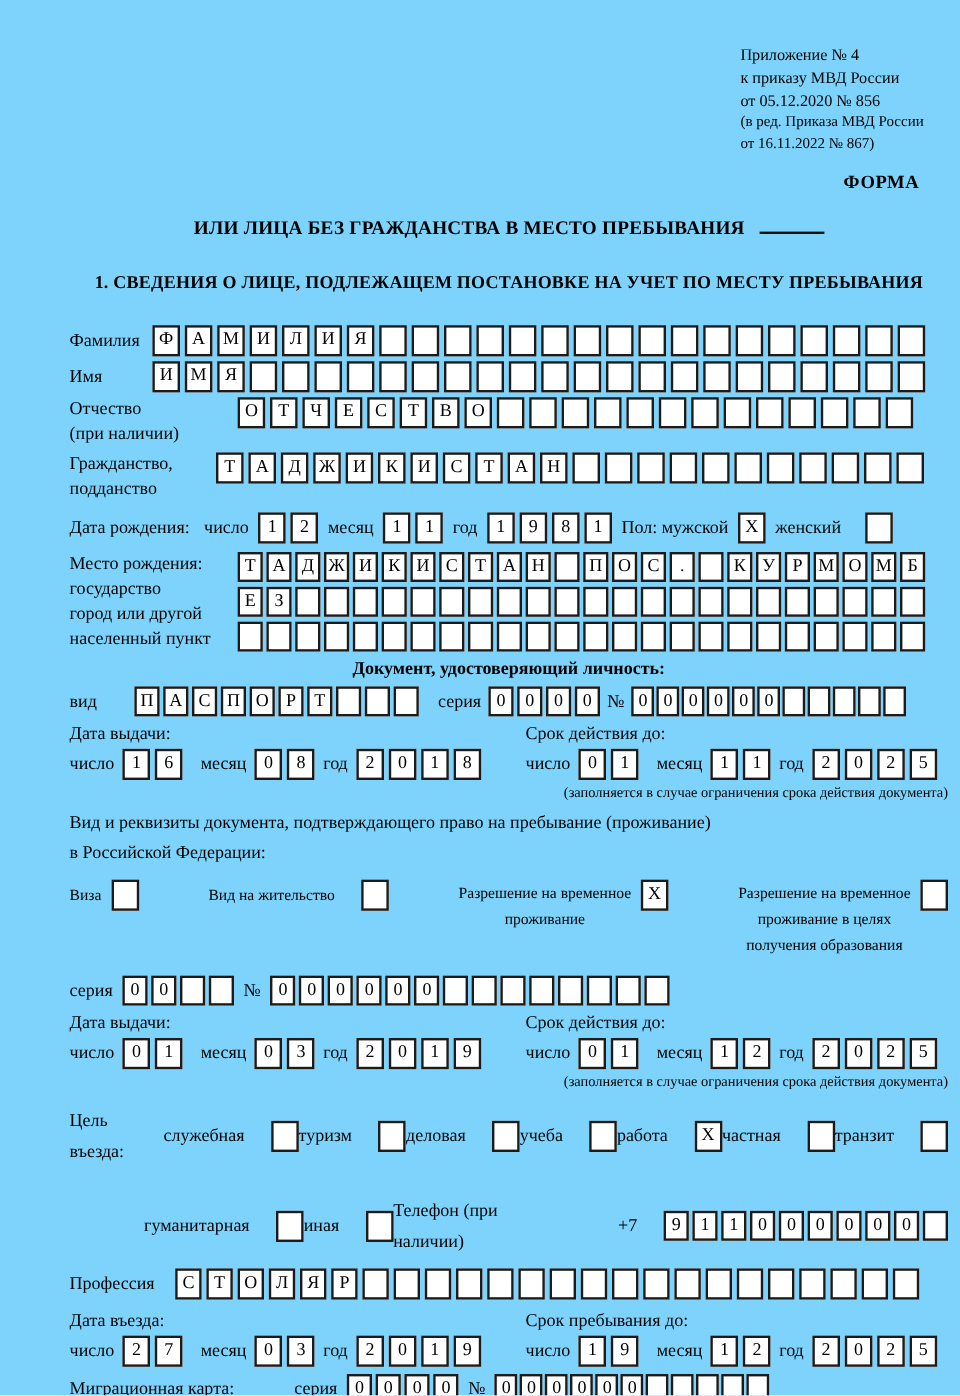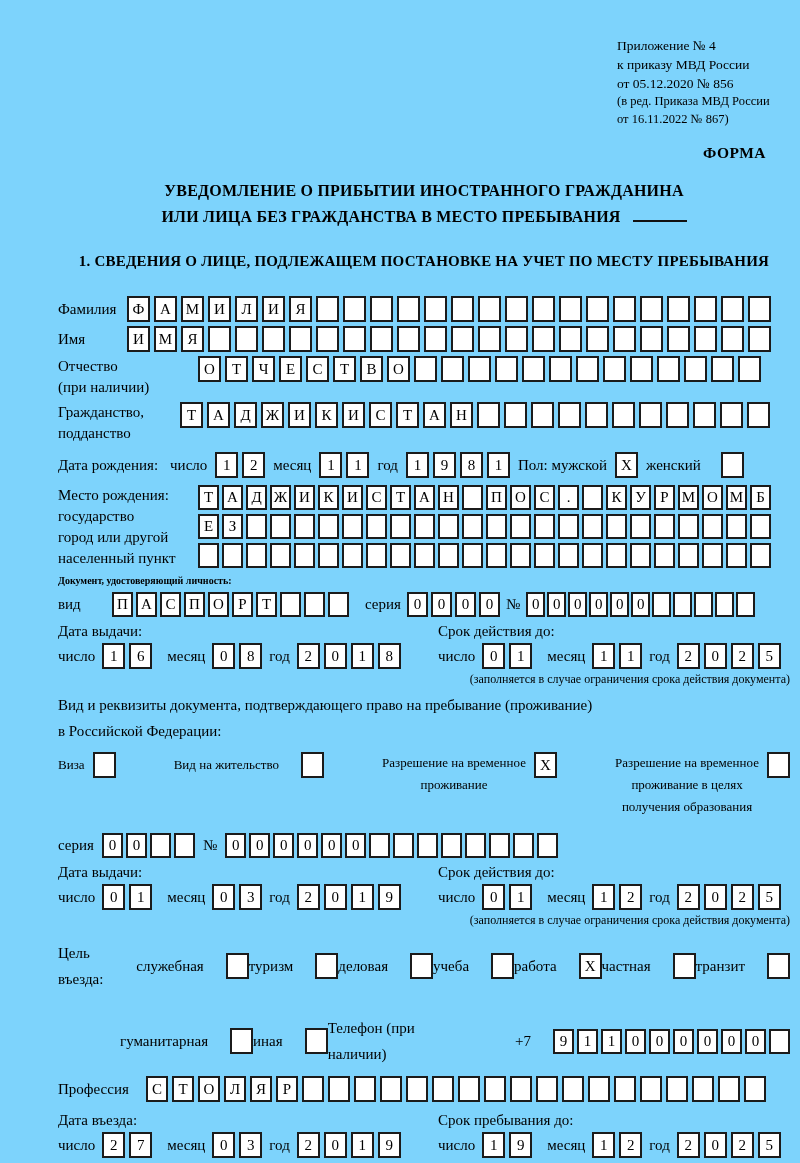--- a/index.html
+++ b/index.html
@@ -16,21 +16,21 @@
   .row{display:flex;align-items:flex-start;margin-top:4px}
   .lbl{font-size:15px;line-height:26px;flex:none}
   .lblblock{font-size:15px;line-height:21px;flex:none}
   .cells{display:inline-flex;gap:4px;flex:none}
   .cell{width:23px;height:26px;border:2px solid #1b1b1b;display:inline-flex;align-items:center;
     justify-content:center;font-size:15px;flex:none;background:#fff}
   .cells.sm{gap:3px}.cells.sm .cell{width:21px;height:25px}
   .cells.md{gap:4px}.cells.md .cell{width:22px}
   .cells.xs{gap:2px}.cells.xs .cell{width:19px;height:25px}
   .stack{display:flex;flex-direction:column;gap:4px}
-  .bold-center{font-weight:bold;font-size:10px;margin-top:6px}
+  .bold-center{font-weight:bold;font-size:15px;text-align:center;margin-top:6px}
   .dcols{display:flex;justify-content:space-between;margin-top:6px}
   .dcol{flex:none}
   .dhead{font-size:15px;text-align:left}
   .dline{display:flex;align-items:center;gap:7px;margin-top:3px}
   .note{font-size:12px;text-align:right;margin-top:3px}
   .intro{font-size:15px;line-height:1.7;margin-top:6px}
   .opts{display:flex;justify-content:space-between;align-items:flex-start;margin-top:8px}
   .opt{display:inline-flex;gap:8px;align-items:flex-start}
   .optlbl{font-size:13px;line-height:22px;text-align:center}
   .pair{display:inline-flex;gap:22px;align-items:center}
@@ -46,21 +46,20 @@
     <div>Приложение № 4</div>
     <div>к приказу МВД России</div>
     <div>от 05.12.2020 № 856</div>
     <div class="small">(в ред. Приказа МВД России</div>
     <div class="small">от 16.11.2022 № 867)</div>
   </div>
 
   <div class="forma">ФОРМА</div>
 
   <div class="title">
-    <div>УВЕДОМЛЕНИЕ О ПРИБЫТИИ ИНОСТРАННОГО ГРАЖДАНИНА</div>
     <div><span>ИЛИ ЛИЦА БЕЗ ГРАЖДАНСТВА В МЕСТО ПРЕБЫВАНИЯ</span><span class="tunder"></span></div>
   </div>
 
   <div class="sect">1. СВЕДЕНИЯ О ЛИЦЕ, ПОДЛЕЖАЩЕМ ПОСТАНОВКЕ НА УЧЕТ ПО МЕСТУ ПРЕБЫВАНИЯ</div>
 
   <div class="row" style="margin-top:26px">
     <span class="lbl" style="width:69px">Фамилия</span>
     <span class="cells">
         <span class="cell">Ф</span>
         <span class="cell">А</span>

